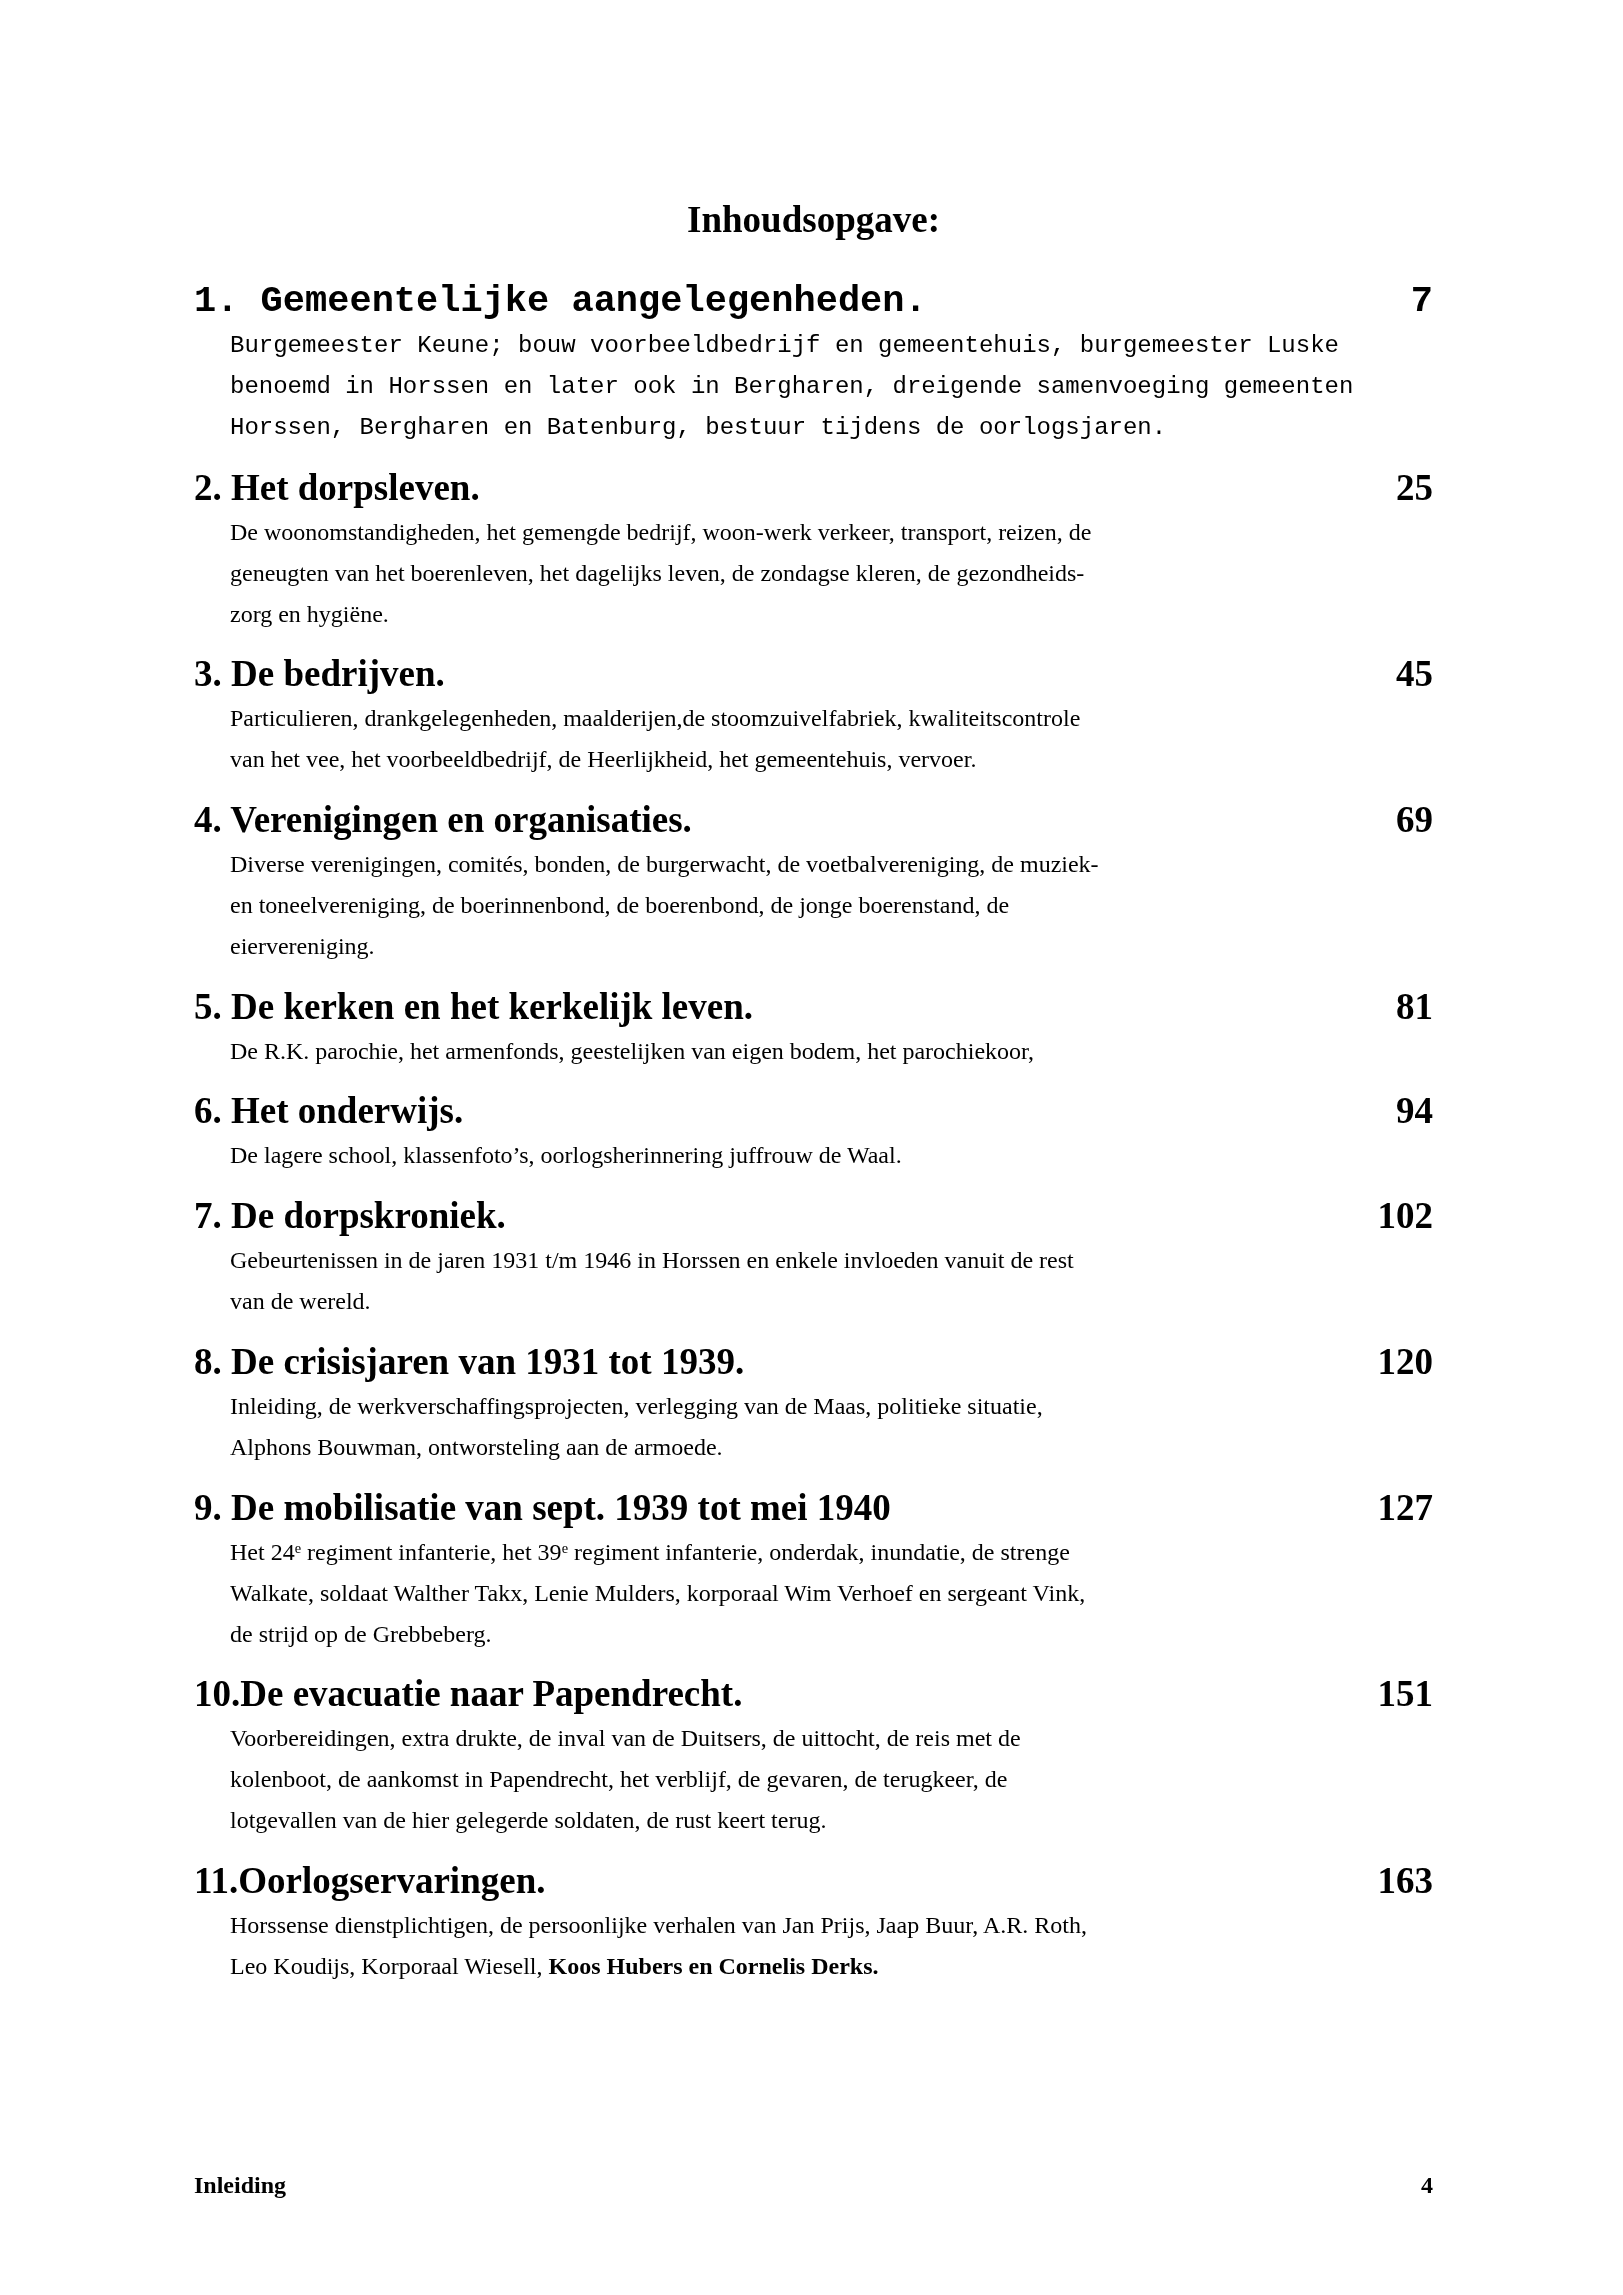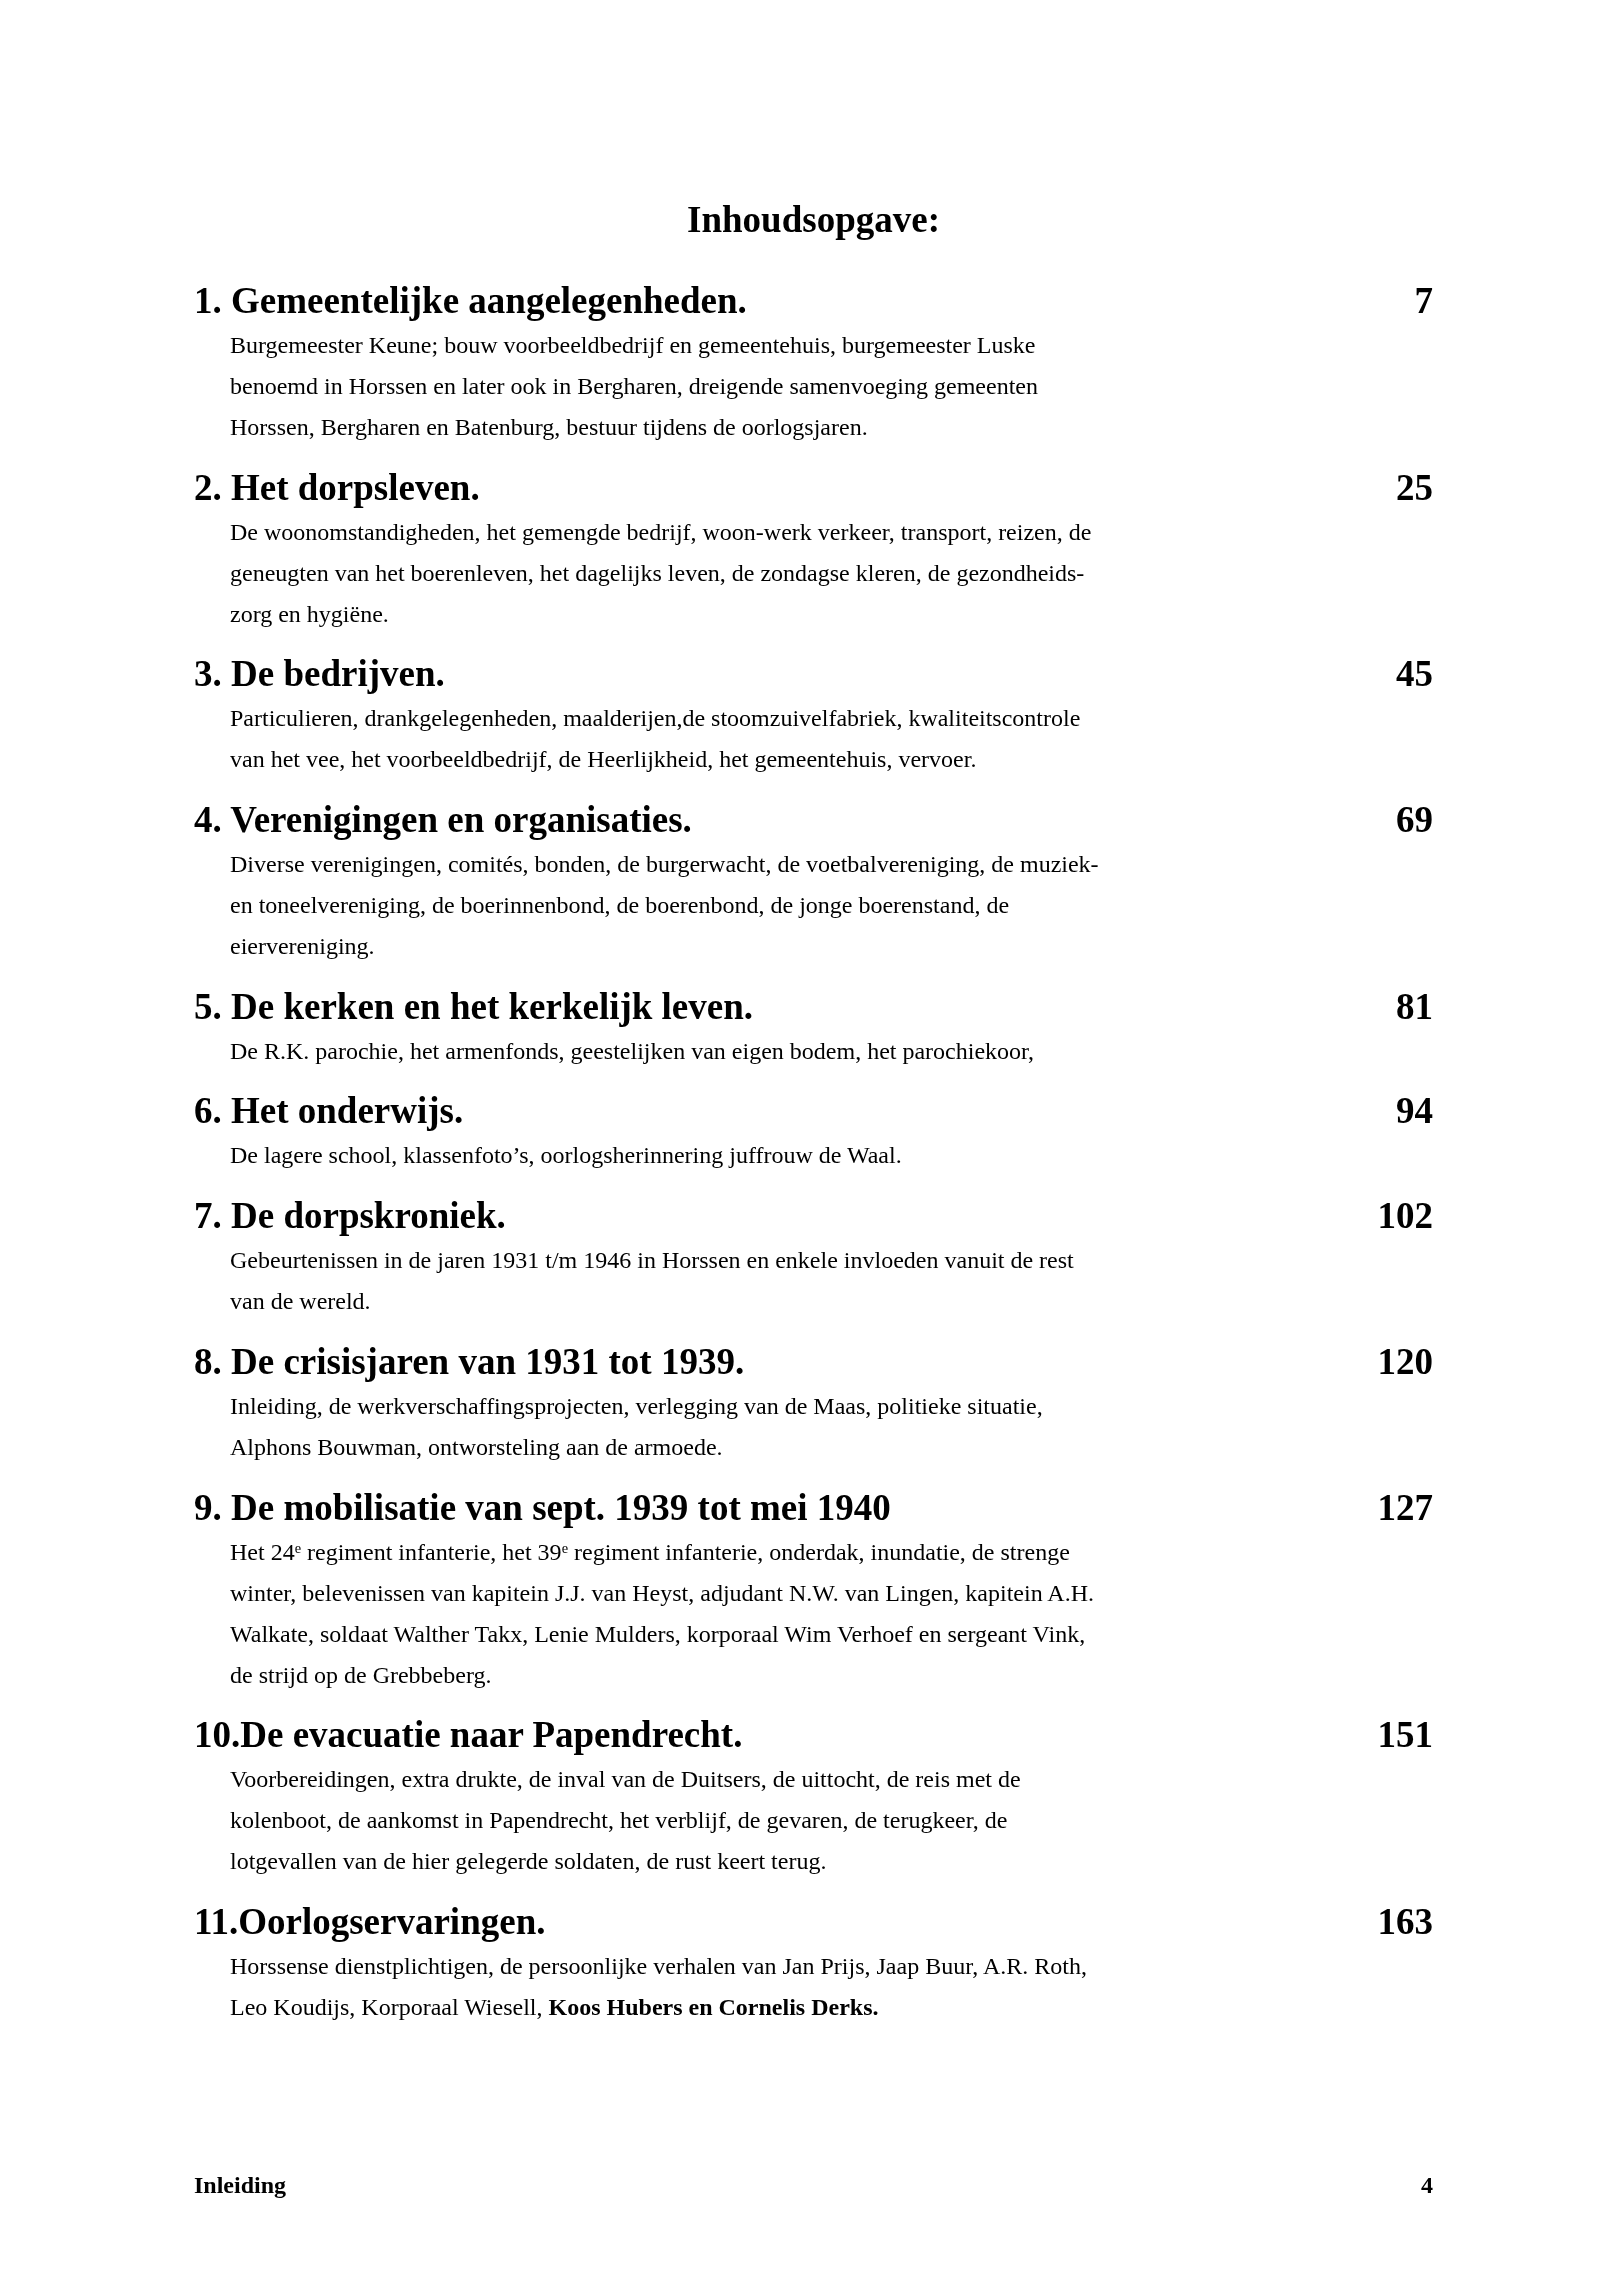--- a/index.html
+++ b/index.html
@@ -20,21 +20,21 @@
   }
   .title {
     margin: 0 0 33px 0;
     text-align: center;
     font-size: 37px;
     line-height: 48px;
     font-weight: bold;
   }
   .toc { margin: 0; padding: 0; }
   .entry { margin-top: 15.7px; }
-  .entry:first-child { margin-top: 7px; }
+  .entry:first-child { margin-top: 7px; font-family: Liberation Mono, monospace; }
   .entry-head {
     display: flex;
     justify-content: space-between;
     align-items: baseline;
     font-size: 37px;
     line-height: 48px;
     font-weight: bold;
     white-space: nowrap;
   }
   .entry-page { text-align: right; }
@@ -151,21 +151,20 @@
             <div class="bodyline">Alphons Bouwman, ontworsteling aan de armoede.</div>
           </div>
         </div>
         <div class="entry">
           <div class="entry-head">
             <span class="entry-label">9. De mobilisatie van sept. 1939 tot mei 1940</span>
             <span class="entry-page">127</span>
           </div>
           <div class="entry-body">
             <div class="bodyline"><span>Het 24</span><span class="sup ">e</span><span> regiment infanterie, het 39</span><span class="sup ">e</span><span> regiment infanterie, onderdak, inundatie, de strenge</span></div>
-            <div class="bodyline">winter, belevenissen van kapitein J.J. van Heyst, adjudant N.W. van Lingen, kapitein A.H.</div>
             <div class="bodyline">Walkate, soldaat Walther Takx, Lenie Mulders, korporaal Wim Verhoef en sergeant Vink,</div>
             <div class="bodyline">de strijd op de Grebbeberg.</div>
           </div>
         </div>
         <div class="entry">
           <div class="entry-head">
             <span class="entry-label">10.De evacuatie naar Papendrecht.</span>
             <span class="entry-page">151</span>
           </div>
           <div class="entry-body">

